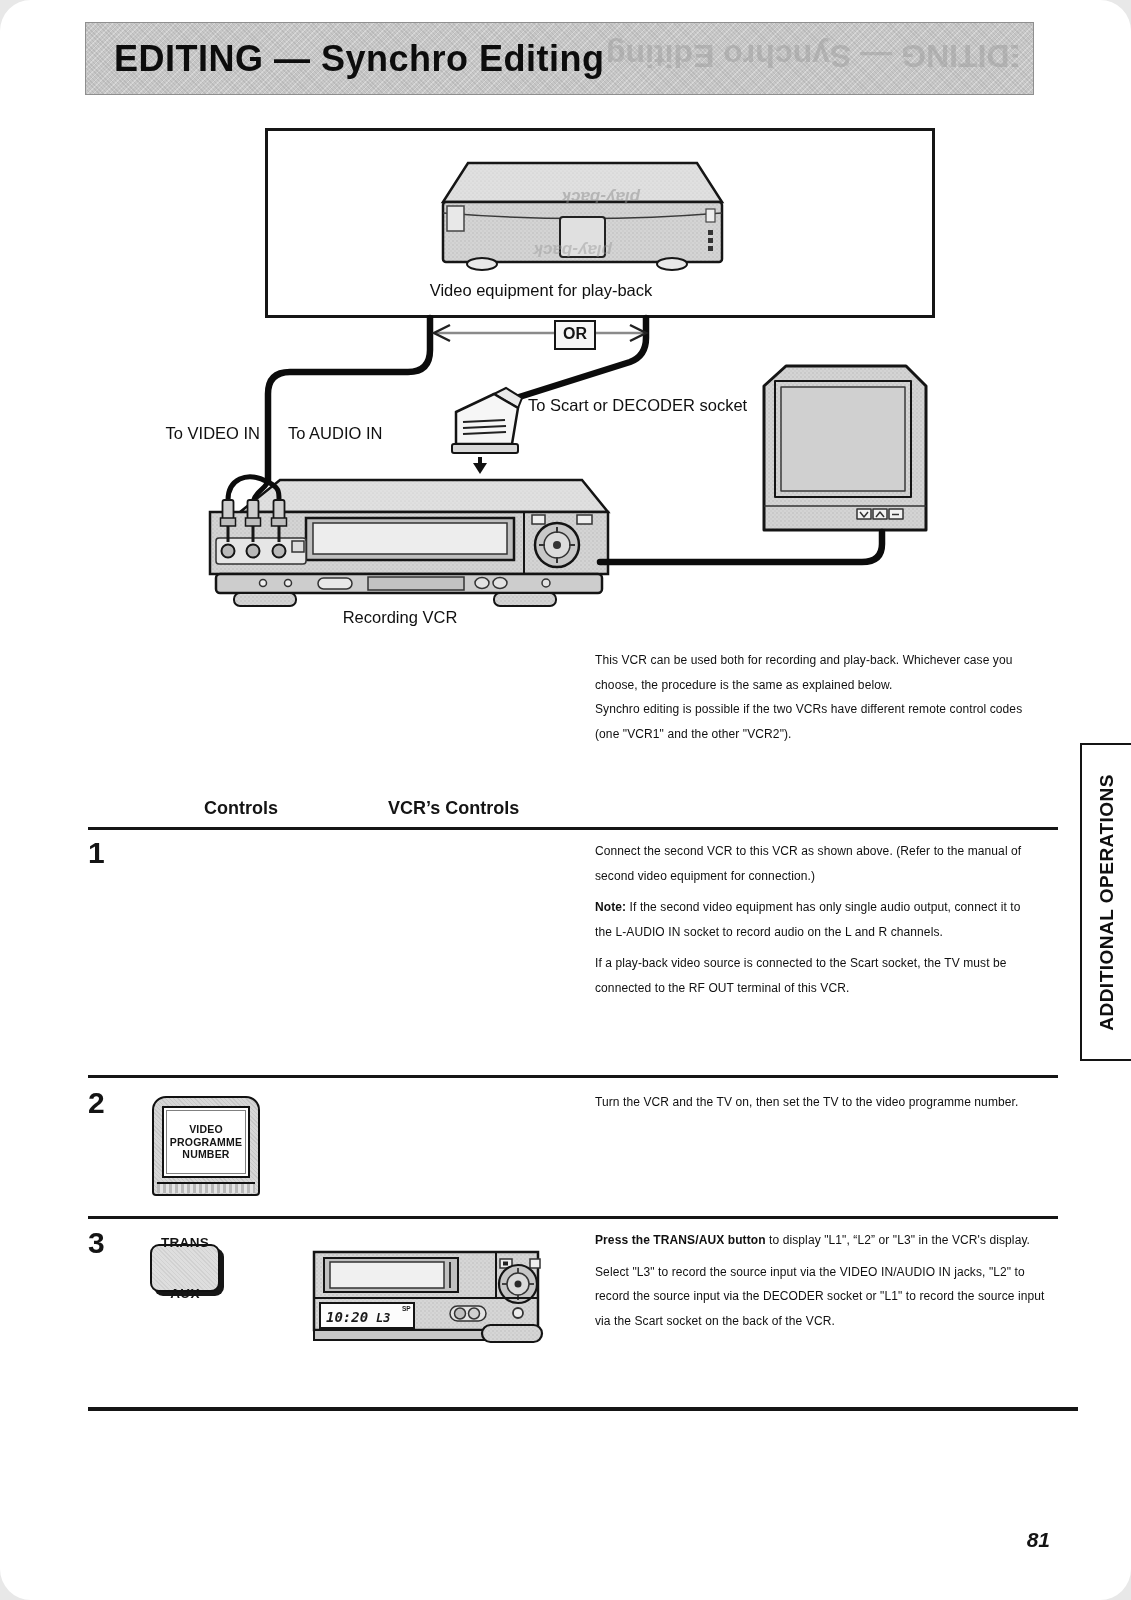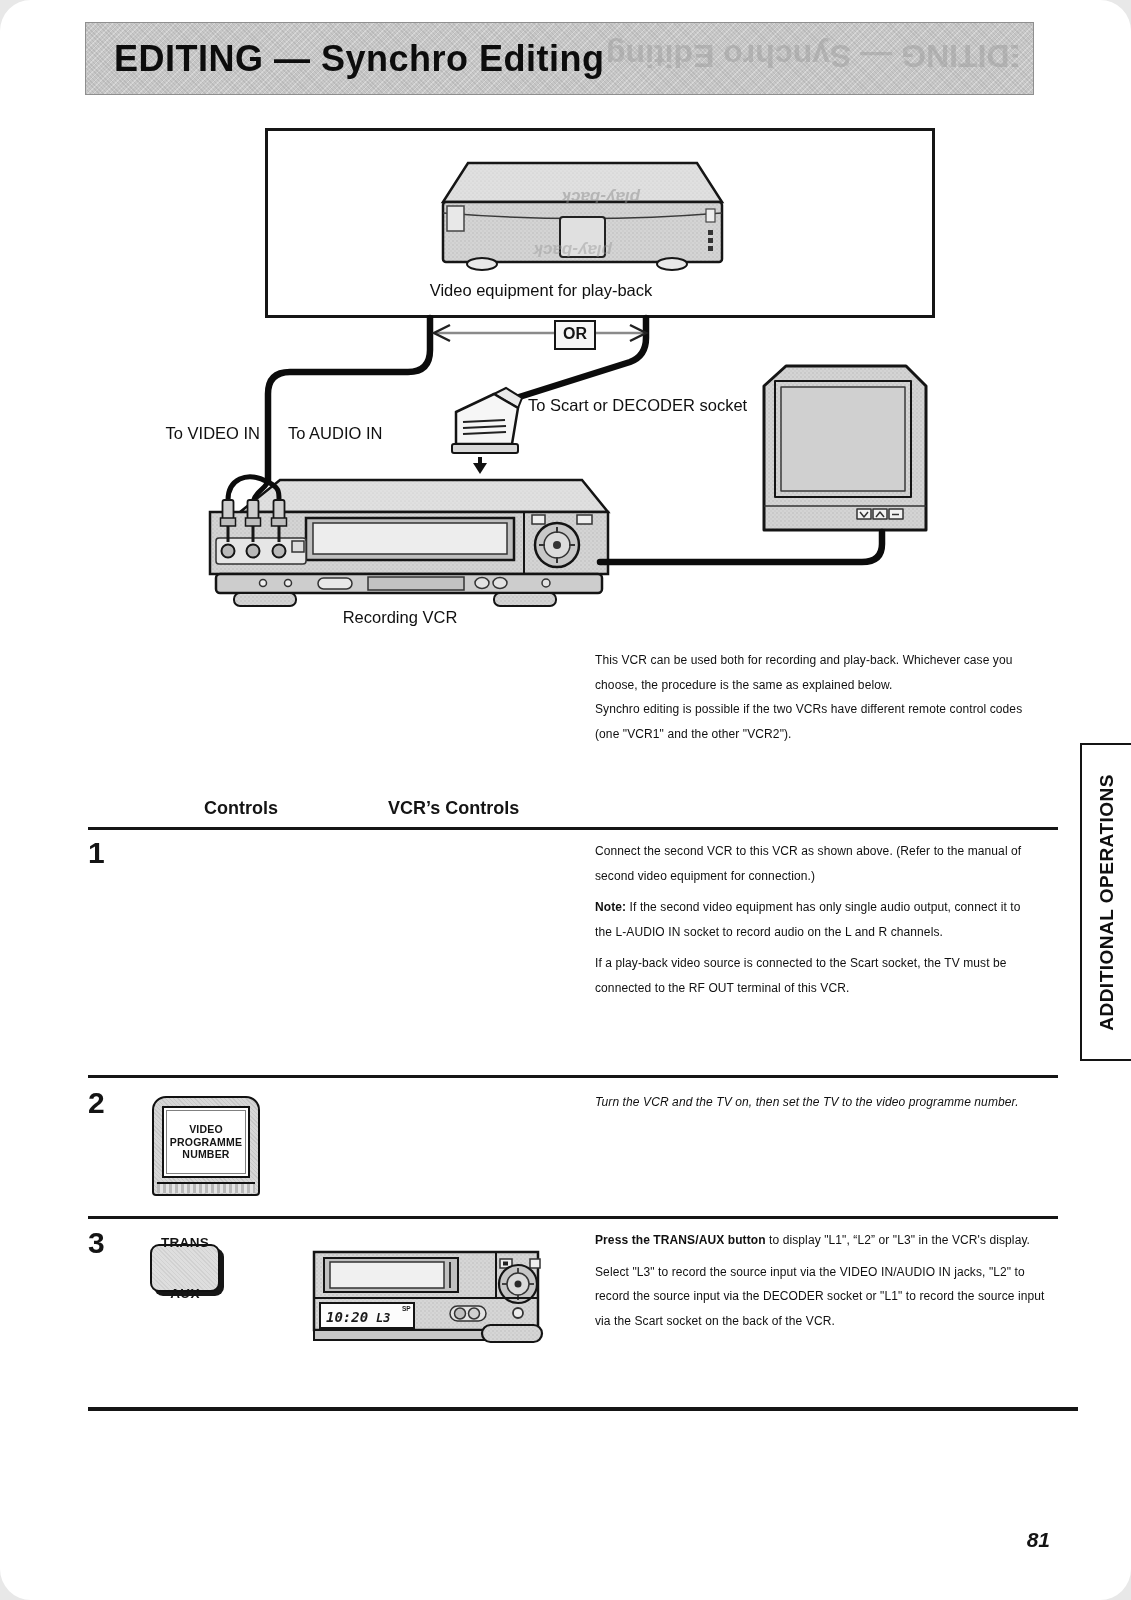--- a/index.html
+++ b/index.html
@@ -235,21 +235,21 @@
   <div class="abs tv2">
     <div class="tv2-screen">
       <div class="tv2-in">
         <div>VIDEO</div>
         <div>PROGRAMME</div>
         <div>NUMBER</div>
       </div>
     </div>
     <div class="tv2-base"></div>
   </div>
-  <div class="abs bodytext" style="left:595px;top:1090px;width:450px;font-style:italic;">
+  <div class="abs bodytext" style="left:595px;top:1090px;width:450px;">
     <p>Turn the VCR and the TV on, then set the TV to the video programme number.</p>
   </div>
 
   <div class="abs stepnum" style="left:88px;top:1226px;">3</div>
   <div class="abs btn-ta">
     <div>TRANS</div>
     <div>AUX</div>
   </div>
 
   <svg class="abs" style="left:312px;top:1246px;" width="232" height="100" viewBox="0 0 232 100">

